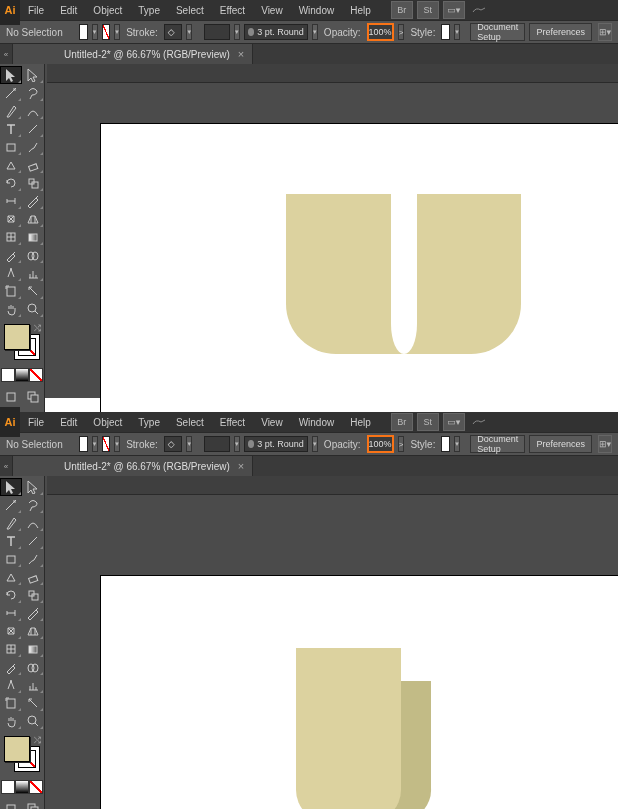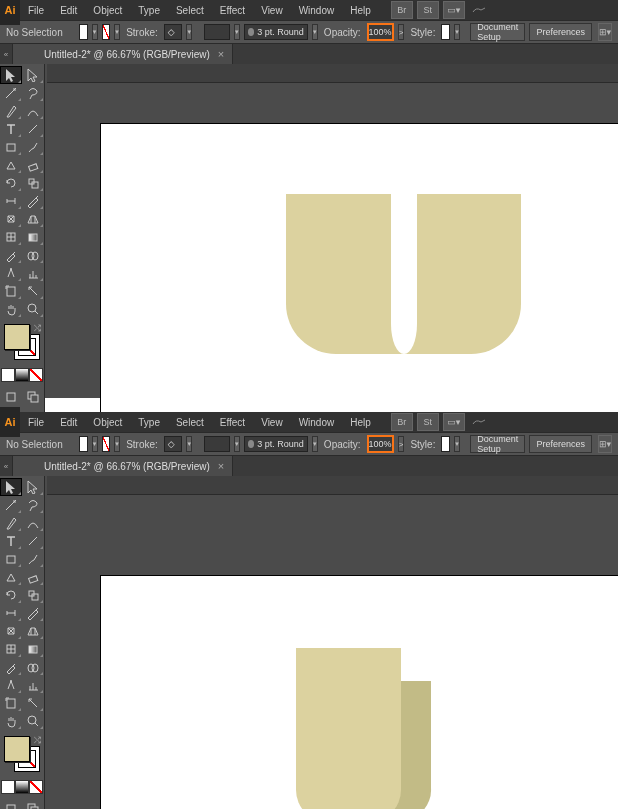--- a/index.html
+++ b/index.html
@@ -20,21 +20,21 @@
   .none-swatch{width:16px;height:14px;border:1px solid #222;background:#fff;position:relative}
   .none-swatch::after{content:"";position:absolute;left:0;top:0;right:0;bottom:0;background:linear-gradient(to top right,transparent 45%,red 45%,red 55%,transparent 55%)}
   .num-field{width:22px;height:14px;background:#3a3a3a;border:2px solid #f97316;color:#ddd;font-size:9px;display:flex;align-items:center;justify-content:center}
   .wide-field{width:60px;height:14px;background:#3a3a3a;border:1px solid #222}
   .sel{height:14px;background:#3a3a3a;border:1px solid #222;color:#ddd;font-size:9px;display:flex;align-items:center;padding:0 3px;gap:3px;white-space:nowrap}
   .btn{height:16px;background:#5a5a5a;border:1px solid #333;color:#ddd;font-size:9px;padding:0 6px;display:flex;align-items:center}
   .arrow{width:12px;height:14px;background:#5a5a5a;border:1px solid #333;display:flex;align-items:center;justify-content:center;color:#ccc;font-size:8px}
 
   
   .docwrap{position:relative;background:#4b4b4b}
-  .tabbar{position:absolute;left:36px;top:0;right:0;height:20px;background:#3a3a3a;display:flex;align-items:center}
+  .tabbar{position:absolute;left:56px;top:0;right:0;height:20px;background:#3a3a3a;display:flex;align-items:center}
   .tab{height:20px;background:#4b4b4b;display:flex;align-items:center;padding:0 8px;color:#ddd;font-size:10px;gap:8px;border-right:1px solid #2a2a2a}
   .tab .close{font-size:11px;color:#aaa}
   .sidebar-toggle{position:absolute;left:0;top:0;width:12px;height:20px;background:#3a3a3a;display:flex;align-items:center;justify-content:center;color:#aaa;font-size:8px;border-right:1px solid #2a2a2a}
 
   
   .tools{position:absolute;left:0;top:20px;width:44px;background:#535353;border-right:1px solid #2a2a2a;display:flex;flex-direction:column;align-items:center;padding-top:2px}
   .tool-grid{width:44px;display:flex;flex-wrap:wrap}
   .tool{width:22px;height:18px;display:flex;align-items:center;justify-content:center;color:#ccc;position:relative}
   .tool.sel-tool{background:#2a2a2a;box-shadow:inset 0 0 0 1px #000}
   .corner{position:absolute;right:1px;bottom:1px;width:0;height:0;border-left:3px solid transparent;border-bottom:3px solid #888}

